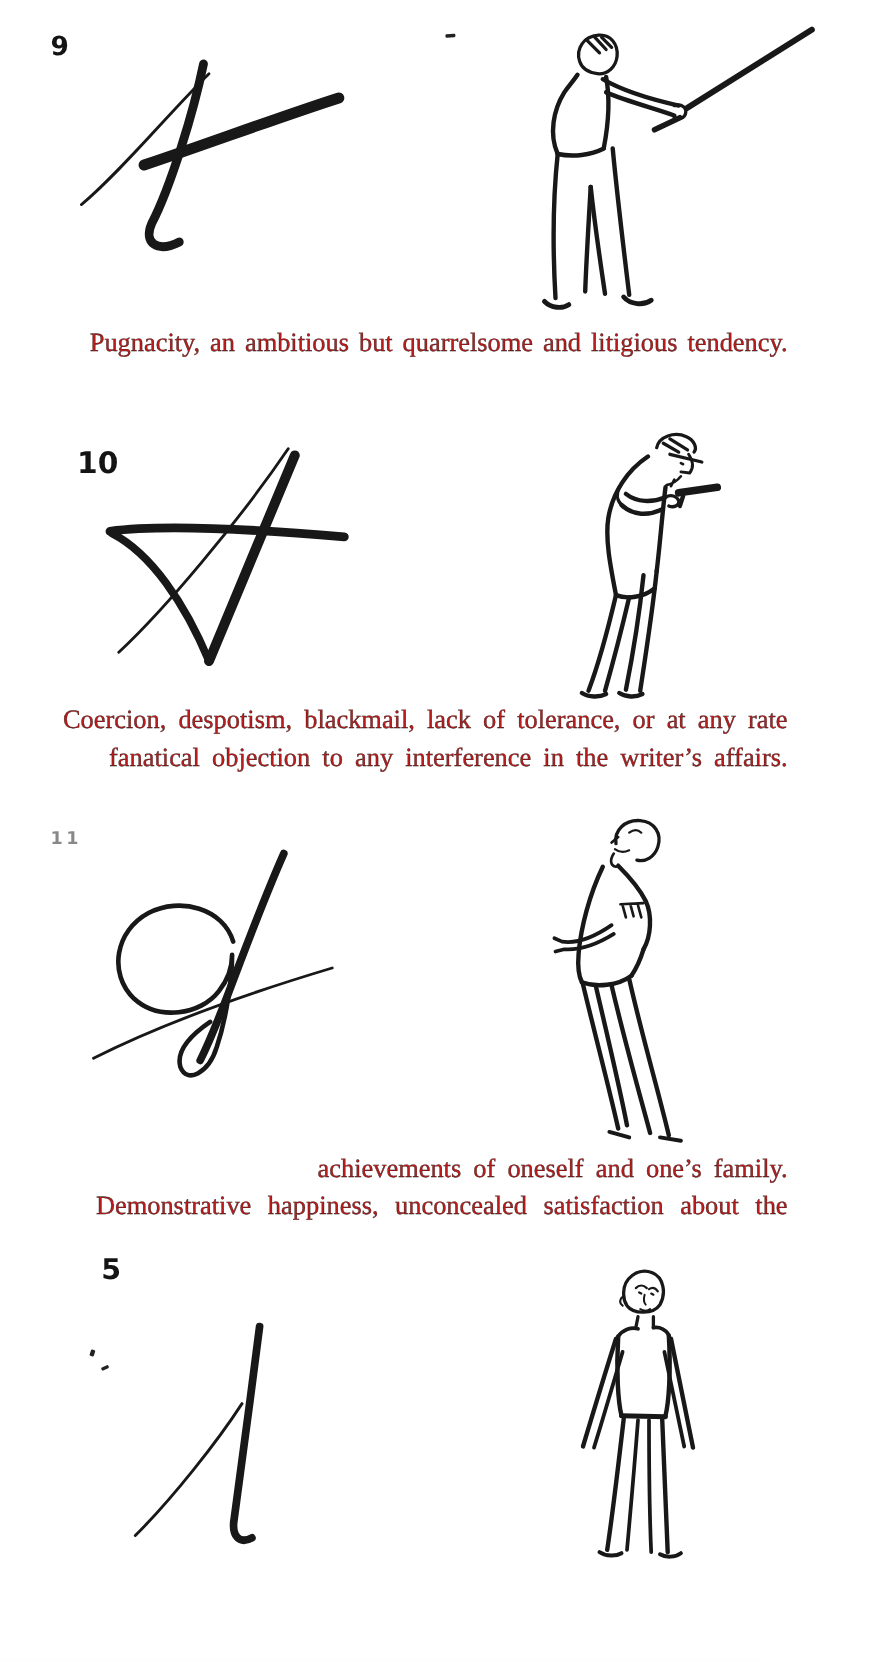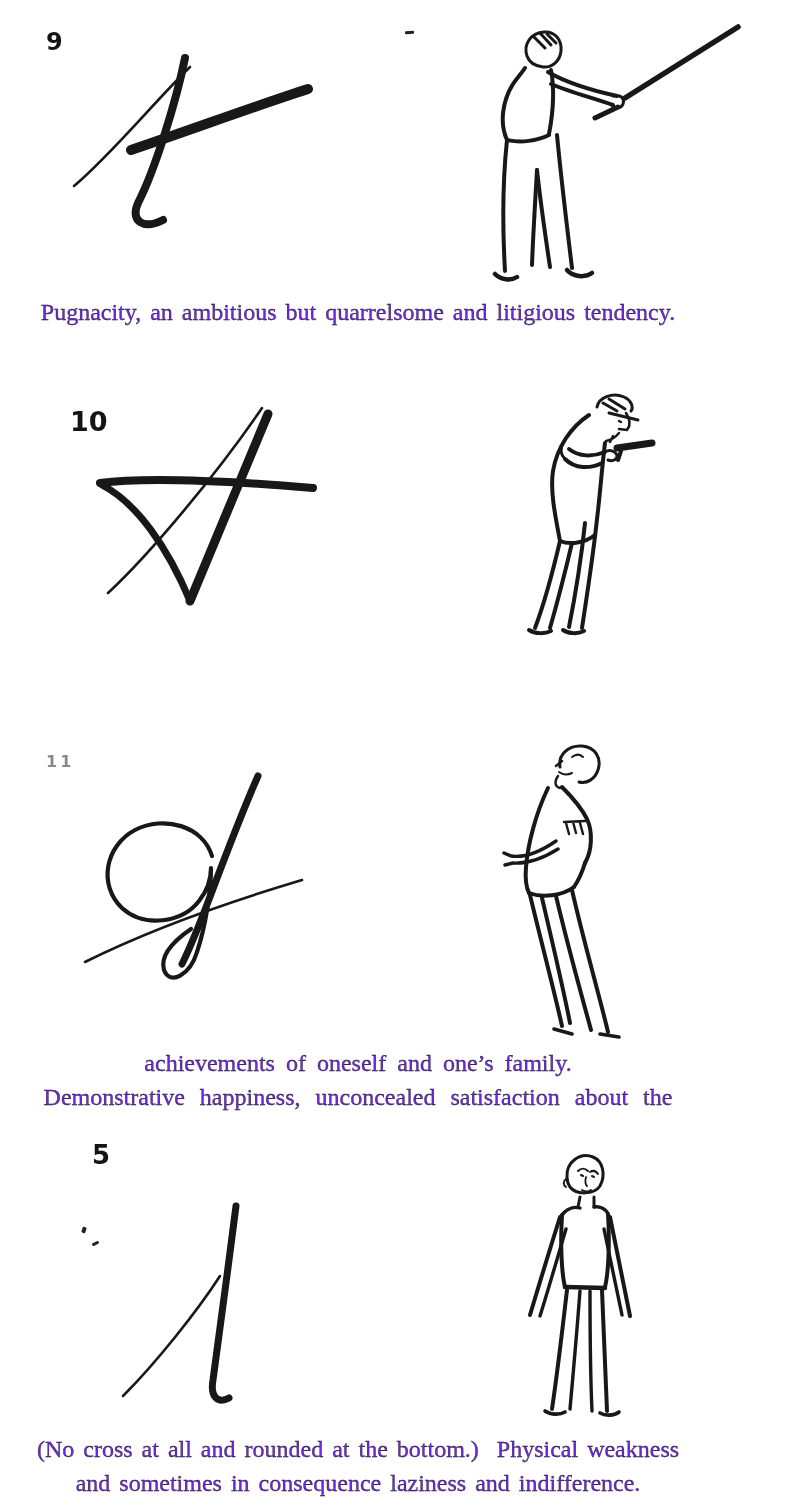--- a/index.html
+++ b/index.html
@@ -19,22 +19,22 @@
     color:#141414;
   }
   .num.degraded{
     opacity:.5;
     filter:blur(.4px);
     letter-spacing:3px;
   }
   .caption{
     position:absolute;
     left:0;width:716px;
-    text-align:center;
-    color:#6d28d9;
+    text-align:right;
+    color:#b91c1c;
     -webkit-text-stroke:.3px #111;
   }
   .cap-line{
     font-size:24px;
     line-height:34px;
     white-space:pre;
   }
   .ws-sm{word-spacing:3px;}
   .ws-md{word-spacing:5px;}
   .ws-lg{word-spacing:9px;}
@@ -106,20 +106,24 @@
     <path d="M116,66 L113,75" stroke-width="4"></path>
     <path d="M55,156 C 65,160 80,158 90,150" stroke-width="4"></path>
     <path d="M55,156 C 47,190 38,222 30,243" stroke-width="4"></path>
     <path d="M67,158 C 59,192 51,222 45,243" stroke-width="4"></path>
     <path d="M92,134 C 88,172 82,210 77,243" stroke-width="4"></path>
     <path d="M80,138 C 76,176 70,212 64,242" stroke-width="4"></path>
     <path d="M24,245 C 30,249 40,249 46,246" stroke-width="4"></path>
     <path d="M58,245 C 64,249 73,249 79,246" stroke-width="4"></path>
   </svg>
 
+  <div class="caption" style="top:638px;">
+    <div class="cap-line ws-md">Coercion, despotism, blackmail, lack of tolerance, or at any rate</div>
+    <div class="cap-line ws-md">fanatical objection to any interference in the writer’s affairs.</div>
+  </div>
 
   <div class="num degraded" style="left:46px;top:752px;font-size:16px;">11</div>
 
   <svg style="left:60px;top:760px;" width="260" height="230" viewBox="0 0 260 230">
     <path d="M25,202 C 85,172 165,143 242,120" stroke-width="2.6"></path>
     <path d="M152,96 C 143,66 104,55 75,70 C 45,86 38,125 62,148 C 84,168 122,163 139,141 C 147,131 151,119 151,108 C 151,130 146,165 137,192 C 130,215 110,226 104,210 C 100,196 112,182 131,169" stroke-width="4.2"></path>
     <path d="M198,16 C 182,52 160,110 148,142 C 140,163 131,186 122,204" stroke-width="7"></path>
   </svg>
 
   <svg style="left:492px;top:735px;" width="180" height="305" viewBox="0 0 180 305">
@@ -175,18 +179,14 @@
     <path d="M96,82 C 103,116 110,150 114,168" stroke-width="3.4"></path>
     <path d="M57,140 L97,141" stroke-width="4.5"></path>
     <path d="M59,143 C 53,195 47,242 44,262" stroke-width="4"></path>
     <path d="M72,144 C 68,196 64,240 62,262" stroke-width="3.4"></path>
     <path d="M94,143 C 96,196 98,242 99,264" stroke-width="4"></path>
     <path d="M82,144 C 82,198 83,242 84,264" stroke-width="3.4"></path>
     <path d="M37,264 C 43,268 52,268 57,265" stroke-width="3.6"></path>
     <path d="M92,266 C 97,269 106,269 111,265" stroke-width="3.6"></path>
   </svg>
 
-  <div class="caption" style="top:1432px;">
-    <div class="cap-line ws-sm">(No cross at all and rounded at the bottom.)  Physical weakness</div>
-    <div class="cap-line ws-sm">and sometimes in consequence laziness and indifference.</div>
-  </div>
 
 </div>
 
 </body></html>

